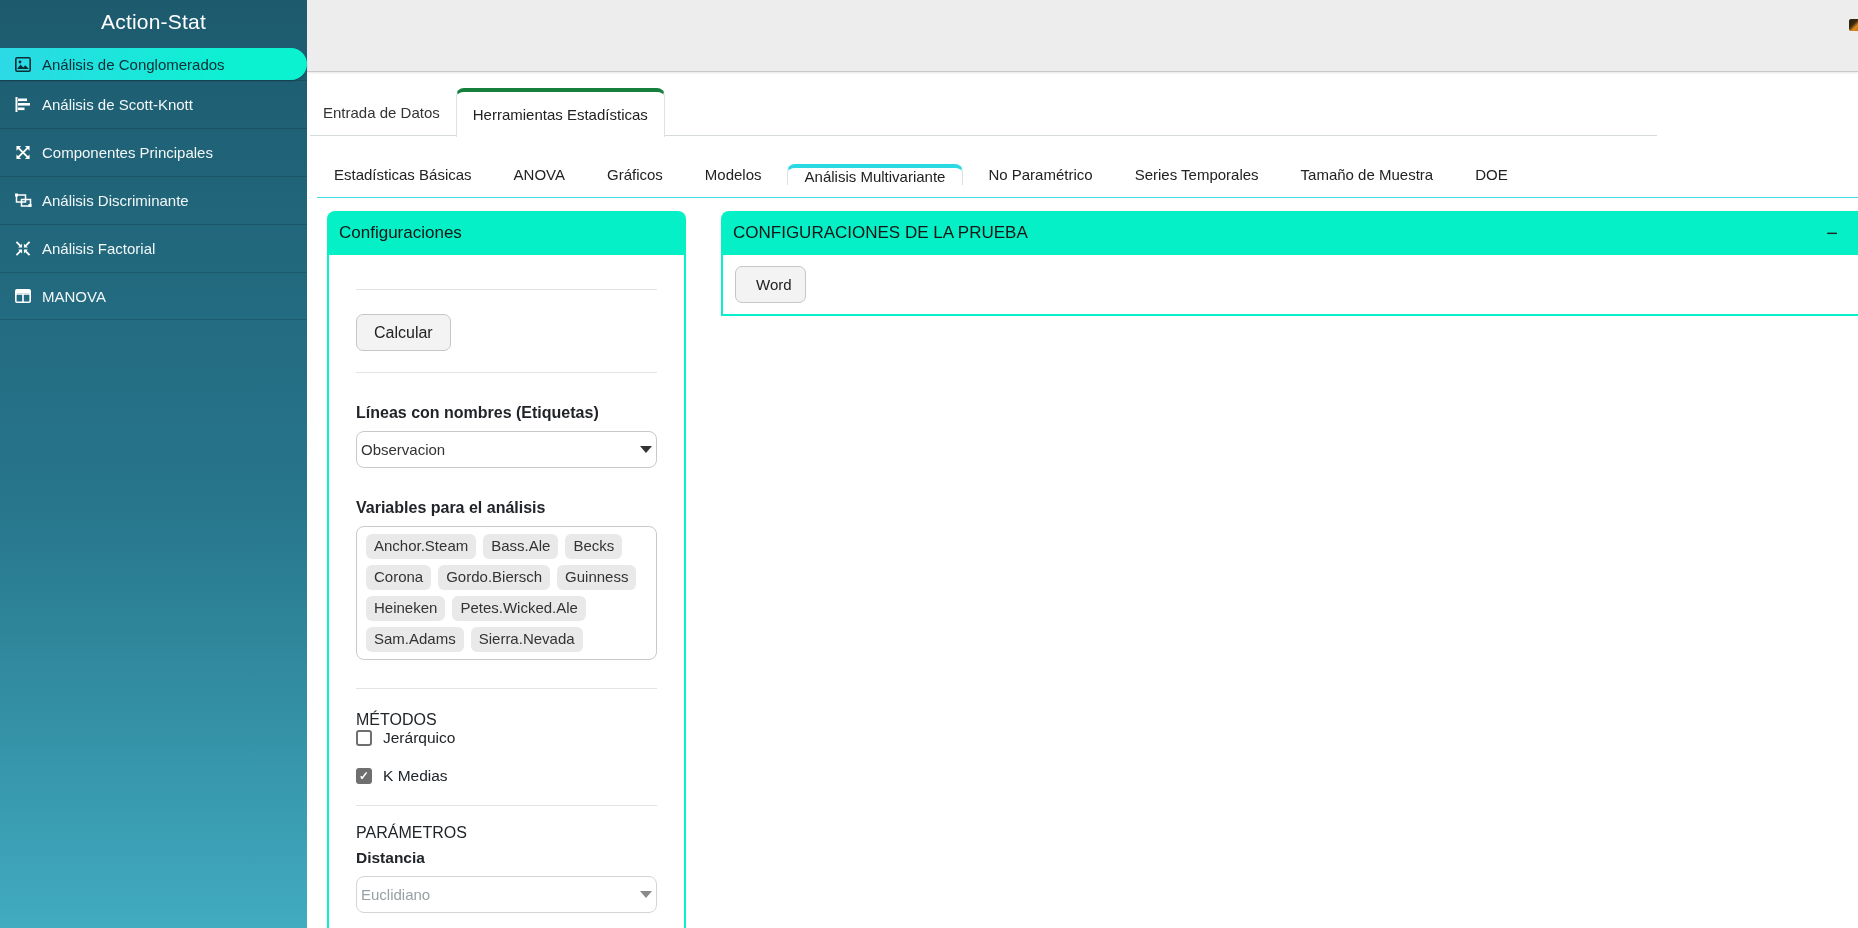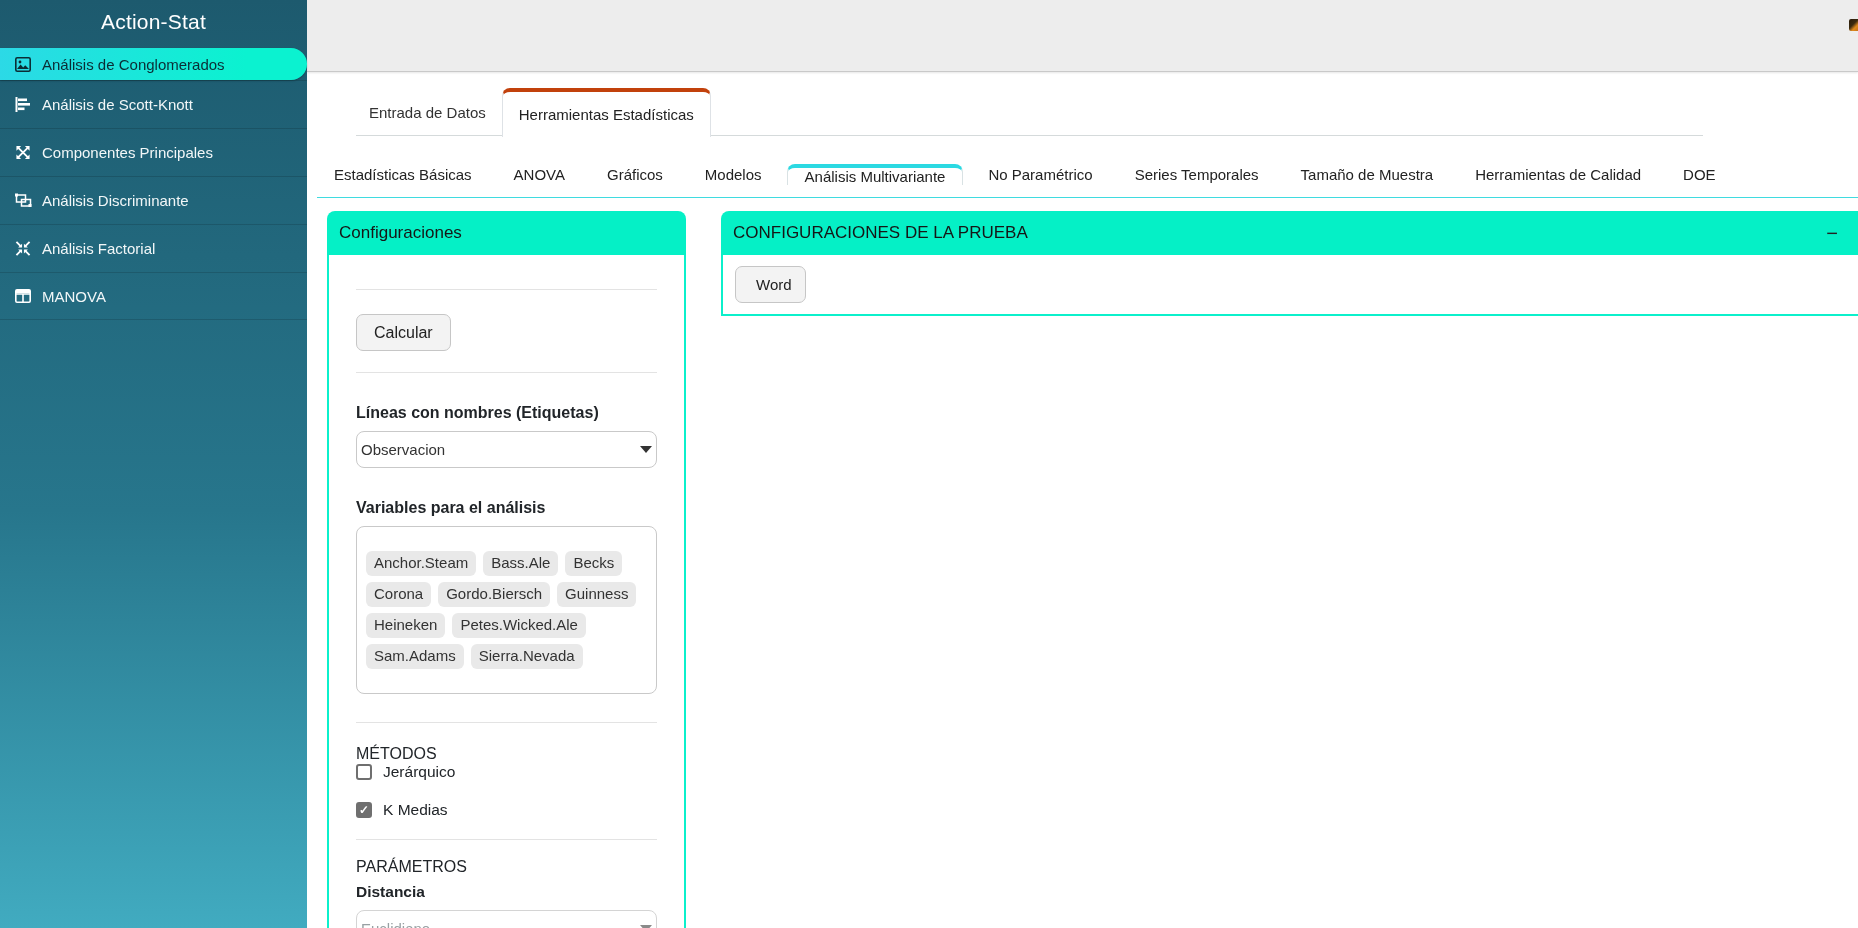--- a/index.html
+++ b/index.html
@@ -41,30 +41,30 @@
     box-shadow:0 1px 2px rgba(0,0,0,.10);
   }
   .clipped-glyph{
     position:absolute;right:0;top:19px;width:9px;height:12px;
     background:linear-gradient(135deg,#2a1a08 0%,#3a2a10 45%,#e08a1e 70%,#c8751a 100%);
     border-radius:2px 0 0 2px;
   }
   
   .tabs1{
     position:absolute;left:307px;top:88px;width:1350px;height:48px;
-    display:flex;align-items:stretch;padding-left:0;box-sizing:border-box;margin-left:46px;
+    display:flex;align-items:stretch;padding-left:0;box-sizing:border-box;
   }
   .tabs1::after{content:"";position:absolute;left:3px;right:0;bottom:0;height:1px;background:#d5dadb;}
   .tab1{
     display:flex;align-items:center;padding:0 16px;font-size:15px;color:#333;
     cursor:pointer;position:relative;z-index:1;
   }
   .tab1.active{
     background:#fff;border:1px solid #dee2e6;border-bottom:none;
-    border-top:4px solid #c2410c;border-radius:8px 8px 0 0;
+    border-top:4px solid #15803d;border-radius:8px 8px 0 0;
     margin-bottom:-1px;z-index:2;color:#222;
   }
   .tabs2{
     position:absolute;left:307px;top:150px;width:1741px;height:48px;
     display:flex;align-items:center;padding-left:6px;box-sizing:border-box;
   }
   .tabs2::after{content:"";position:absolute;left:10px;right:0;bottom:0;height:1px;background:#3fdbe0;}
   .tab2{
     display:flex;align-items:center;padding:0 17px;margin:0 4px;font-size:15px;color:#222;
     cursor:pointer;position:relative;z-index:1;white-space:nowrap;
@@ -104,21 +104,21 @@
     padding:0 4px;font-size:15px;color:#333;cursor:pointer;box-sizing:border-box;
   }
   .select .caret{
     width:0;height:0;border-left:6px solid transparent;border-right:6px solid transparent;
     border-top:7px solid #333;
   }
   .select.placeholder{color:#98a0a3;border-color:#d4d4d4;}
   .select.placeholder .caret{border-top-color:#8a8a8a;}
   .vars-box{
     border:1px solid #c9c9c9;border-radius:8px;background:#fff;
-    padding:24px 9px;display:flex;flex-wrap:wrap;gap:6px 7px;align-content:flex-start;
+    padding:7px 9px;display:flex;flex-wrap:wrap;gap:6px 7px;align-content:flex-start;
     min-height:104px;
   }
   .tag{
     background:#e9e9e9;border-radius:6px;padding:2px 8px 3px 8px;
     font-size:15px;color:#333;cursor:pointer;line-height:20px;
   }
   .section-title{font-size:16px;color:#212529;margin-top:22px;}
   .check-row{display:flex;align-items:center;gap:11px;margin-bottom:20px;cursor:pointer;}
   .checkbox{
     width:16px;height:16px;border:2px solid #6f6f6f;border-radius:3px;background:#fff;
@@ -264,23 +264,20 @@
     </div>
 
     <div class="tab2">
       <span>Series Temporales</span>
     </div>
 
     <div class="tab2">
       <span>Tamaño de Muestra</span>
     </div>
 
-    <div class="tab2">
-      <span>Herramientas de Calidad</span>
-    </div>
 
     <div class="tab2">
       <span>DOE</span>
     </div>
   </div>
 
 <div class="config-panel">
   <div class="panel-header">
     <span>Configuraciones</span>
   </div>

